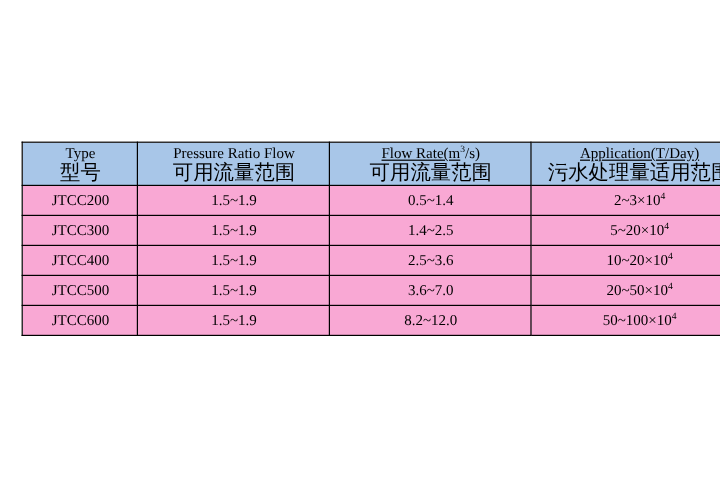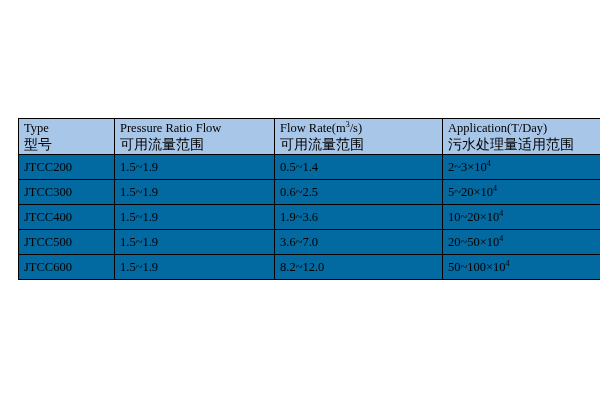--- a/index.html
+++ b/index.html
@@ -24,45 +24,46 @@
     top: 118px;
     width: 564px;
     border-collapse: collapse;
     table-layout: fixed;
   }
   table.spec td, table.spec th {
     border: 1px solid #000000;
     padding: 2px 4px 2px 5px;
     font-size: 12.5px;
     line-height: 15px;
-    text-align: left;
+    text-align: center;
     vertical-align: middle;
     font-weight: normal;
   }
   thead th {
     background: #a8c6e8;
     height: 22px;
   }
   thead th .l1 {
     display: block;
     white-space: nowrap;
   }
   thead th .l2 {
     display: block;
     white-space: nowrap;
     font-family: "DejaVu Sans", sans-serif;
-    font-size: 14px;
+    font-size: 17px;
     padding-top: 1px;
   }
   tbody td {
-    background: #0369a1;
+    background: #f9a8d4;
     height: 20px;
     white-space: nowrap;
   }
   .u {
+    text-decoration: underline;
   }
   sup {
     font-size: 8px;
     vertical-align: super;
     line-height: 0;
   }
   .col0 { width: 86px; }
   .col1 { width: 150px; }
   .col2 { width: 158px; }
   .col3 { width: 170px; }
@@ -95,27 +96,27 @@
     <tbody>
       <tr>
         <td>JTCC200</td>
         <td>1.5~1.9</td>
         <td>0.5~1.4</td>
         <td><span>2~3×10</span><sup>4</sup></td>
       </tr>
       <tr>
         <td>JTCC300</td>
         <td>1.5~1.9</td>
-        <td>0.6~2.5</td>
+        <td>1.4~2.5</td>
         <td><span>5~20×10</span><sup>4</sup></td>
       </tr>
       <tr>
         <td>JTCC400</td>
         <td>1.5~1.9</td>
-        <td>1.9~3.6</td>
+        <td>2.5~3.6</td>
         <td><span>10~20×10</span><sup>4</sup></td>
       </tr>
       <tr>
         <td>JTCC500</td>
         <td>1.5~1.9</td>
         <td>3.6~7.0</td>
         <td><span>20~50×10</span><sup>4</sup></td>
       </tr>
       <tr>
         <td>JTCC600</td>

